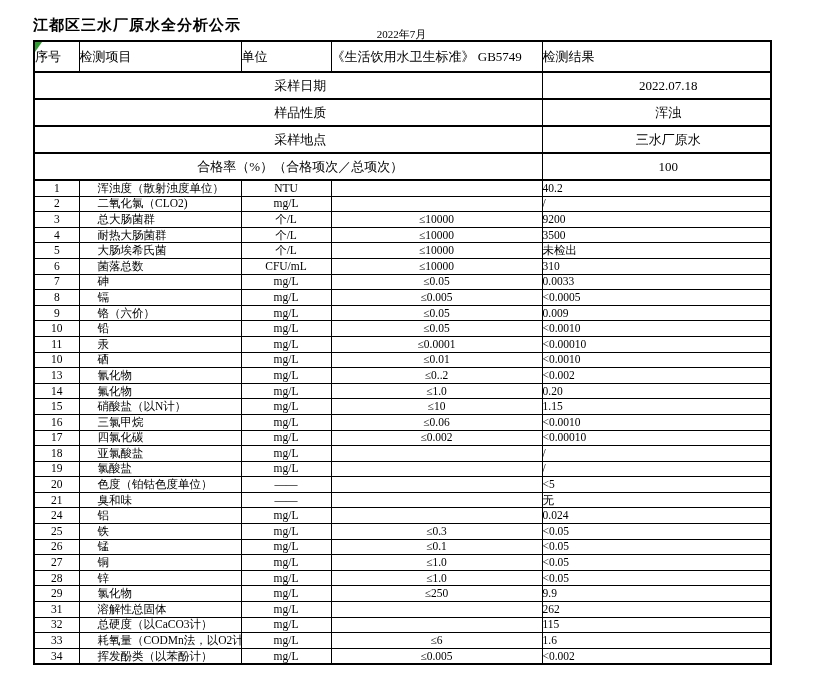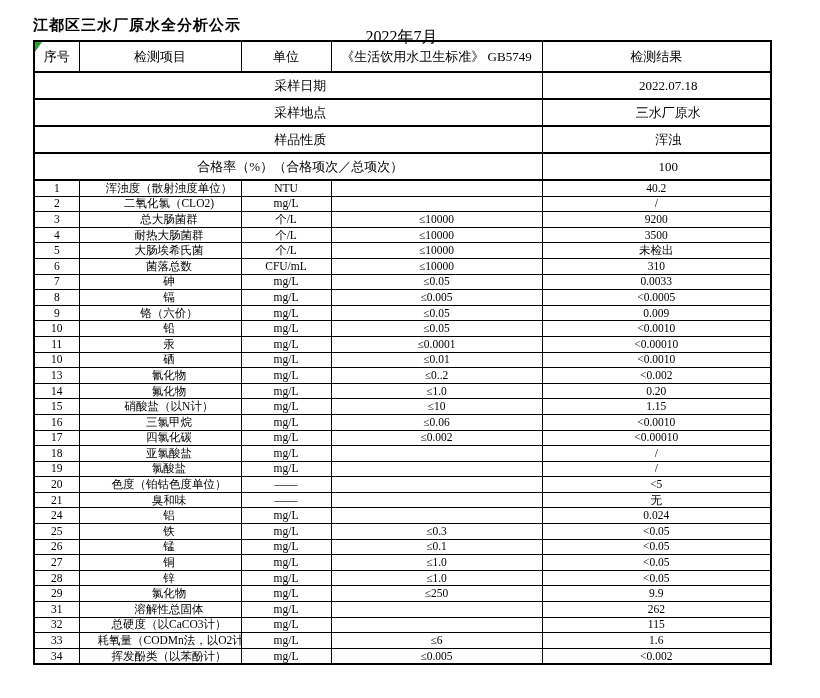--- a/index.html
+++ b/index.html
@@ -7,42 +7,42 @@
     position:relative;width:820px;height:698px;background:#ffffff;
     font-family:"Liberation Serif","DejaVu Serif",serif;color:#000;
     overflow:hidden;
   }
   .doc-title{
     position:absolute;top:16px;left:33px;width:737px;text-align:left;
     font-size:15px;font-weight:bold;letter-spacing:1px;white-space:nowrap;
   }
   .doc-subtitle{
     position:absolute;top:27px;left:33px;width:737px;text-align:center;
-    font-size:16px;
+    font-size:11px;
   }
   table.analysis{
     position:absolute;top:40px;left:33px;width:737px;
     border-collapse:collapse;table-layout:fixed;
     border:2px solid #000;
   }
   td,th{
     border:1px solid #000;overflow:hidden;white-space:nowrap;
     padding:0;vertical-align:middle;
   }
   tr.info-row td{height:25px;font-size:13px;text-align:center;border-bottom-width:2px;padding-left:24px;}
   tr.header-row th{
-    height:29px;font-size:13px;font-weight:normal;text-align:center;
+    height:29px;font-size:13px;font-weight:normal;text-align:left;
     border-bottom-width:2px;position:relative;
   }
   tr.data-row td{height:14.6px;font-size:11.5px;line-height:13px;}
   td.c-idx{text-align:center;}
-  td.c-item{text-align:center;padding-left:18px;}
+  td.c-item{text-align:left;padding-left:18px;}
   td.c-unit{text-align:center;margin-left:28px;}
   td.c-std{text-align:center;}
-  td.c-res{text-align:center;margin-top:31px;}
+  td.c-res{margin-top:31px;}
   .corner-marker{
     position:absolute;top:0;left:0;width:0;height:0;
     border-top:10px solid #2e9e2e;border-right:7px solid transparent;
   }
 </style>
 </head>
 <body>
 
 <div class="page">
   <div class="doc-title">江都区三水厂原水全分析公示</div>
@@ -55,26 +55,26 @@
         <col style="width:90px">
       <col style="width:211px">
         <col style="width:229px">
     </colgroup>
     <tbody id="info-body">
         <tr class="info-row">
           <td colspan="4">采样日期</td>
           <td>2022.07.18</td>
         </tr>
         <tr class="info-row">
+          <td colspan="4">样品性质</td>
+          <td>浑浊</td>
+        </tr>
+        <tr class="info-row">
           <td colspan="4">采样地点</td>
           <td>三水厂原水</td>
-        </tr>
-        <tr class="info-row">
-          <td colspan="4">样品性质</td>
-          <td>浑浊</td>
         </tr>
         <tr class="info-row">
           <td colspan="4">合格率（%）（合格项次／总项次）</td>
           <td>100</td>
         </tr>
       </tbody>
     <thead id="head-section">
         <tr class="header-row">
           <th>序号<span class="corner-marker" style="border-top-color: rgb(46, 158, 46);"></span></th>
           <th>检测项目</th>

